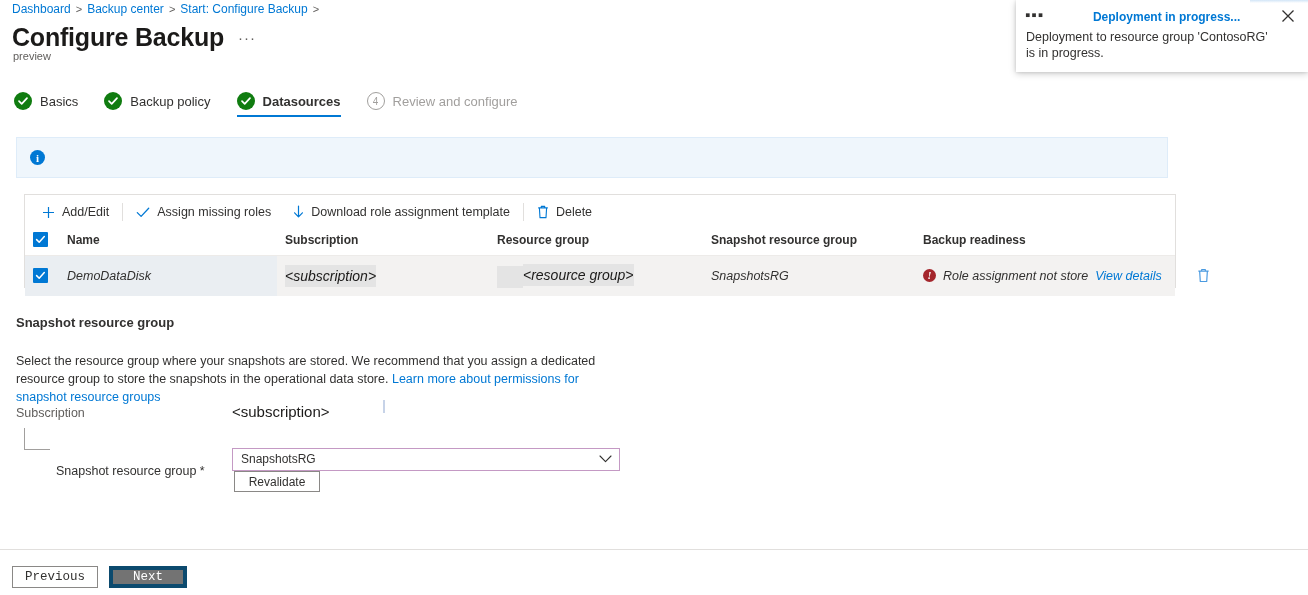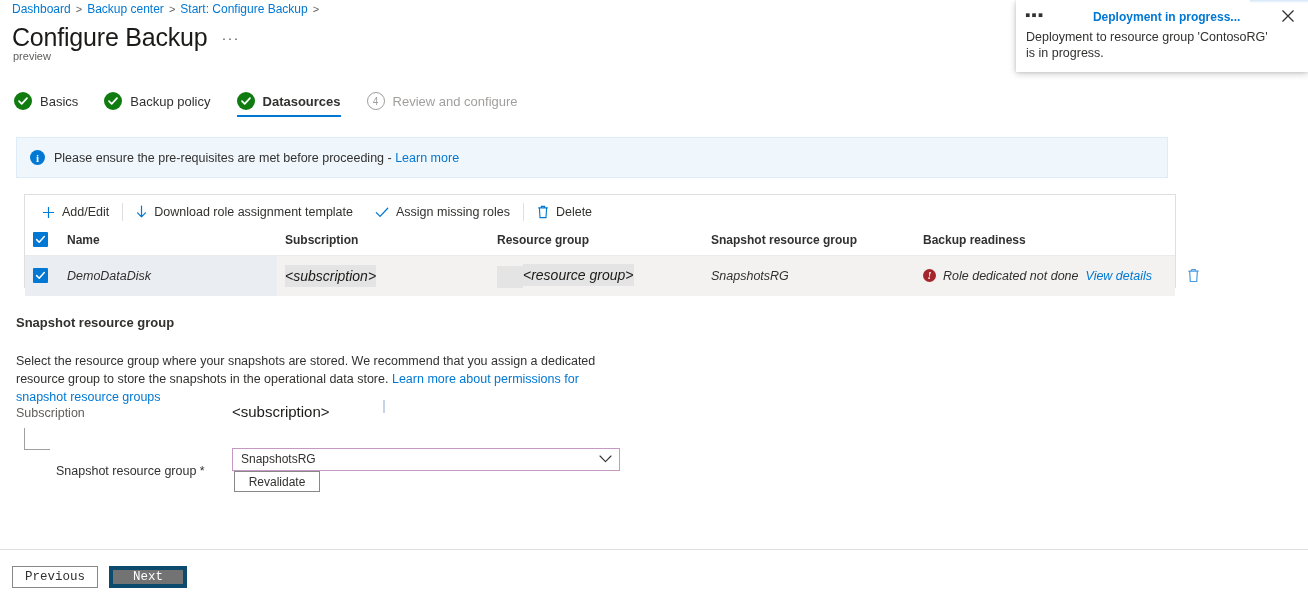--- a/index.html
+++ b/index.html
@@ -22,21 +22,21 @@
   }
   .crumb { color: #0078d4; cursor: pointer; }
   .crumb-sep { color: #605e5c; font-size: 11px; }
 
   
   .title-row {
     position: absolute; left: 12px; top: 22px;
     display: flex; align-items: baseline; gap: 14px;
   }
   .page-title {
-    font-size: 25px; line-height: 30px; font-weight: 400;
+    font-size: 25px; line-height: 30px; font-weight: 700;
     color: #1b1a19; letter-spacing: -0.2px;
   }
   .ellipsis-btn {
     font-size: 15px; color: #605e5c; cursor: pointer;
     letter-spacing: 1px; position: relative; top: -3px;
   }
   .preview-tag {
     position: absolute; left: 13px; top: 50px;
     font-size: 11px; color: #605e5c;
   }
@@ -317,50 +317,49 @@
       <span class="step-label">Datasources</span>
     </div>
     <div class="step disabled">
       <span class="step-icon pending">4</span>
       <span class="step-label">Review and configure</span>
     </div>
   </div>
 
   <div class="info-banner">
     <span class="info-icon">i</span>
-    <span class="info-text"><span>Please ensure the pre-requisites are met before proceeding - </span><span class="link">Learn more</span></span>
   </div>
 
   <div class="table-card">
 
     <div class="toolbar">
       <div class="tb-btn">
         <span class="tb-ico">
           <svg width="13" height="13" viewBox="0 0 13 13">
               <path d="M6.5 1 V12 M1 6.5 H12" stroke="currentColor" stroke-width="1.2" fill="none"></path>
             </svg>
         </span>
         <span>Add/Edit</span>
       </div>
       <div class="tb-sep"></div>
       <div class="tb-btn">
         <span class="tb-ico">
+          <svg width="14" height="13" viewBox="0 0 14 13">
+              <path d="M1.3 6.6 L5.1 10.4 L12.7 2.3" stroke="currentColor" stroke-width="1.3" fill="none" stroke-linecap="round" stroke-linejoin="round"></path>
+            </svg>
+        </span>
+        <span>Assign missing roles</span>
+      </div>
+      <div class="tb-btn">
+        <span class="tb-ico">
           <svg width="11" height="14" viewBox="0 0 11 14">
               <path d="M5.5 1 V11.6 M1.6 7.8 L5.5 11.8 L9.4 7.8" stroke="currentColor" stroke-width="1.2" fill="none" stroke-linecap="round" stroke-linejoin="round"></path>
             </svg>
         </span>
         <span>Download role assignment template</span>
-      </div>
-      <div class="tb-btn">
-        <span class="tb-ico">
-          <svg width="14" height="13" viewBox="0 0 14 13">
-              <path d="M1.3 6.6 L5.1 10.4 L12.7 2.3" stroke="currentColor" stroke-width="1.3" fill="none" stroke-linecap="round" stroke-linejoin="round"></path>
-            </svg>
-        </span>
-        <span>Assign missing roles</span>
       </div>
       <div class="tb-sep"></div>
       <div class="tb-btn">
         <span class="tb-ico">
           <svg width="12" height="14" viewBox="0 0 12 14">
               <path d="M1.2 2.9 H10.8 M4.3 2.9 V1.4 H7.7 V2.9 M2.4 2.9 L3 12.6 H9 L9.6 2.9" stroke="currentColor" stroke-width="1.1" fill="none" stroke-linejoin="round"></path>
             </svg>
         </span>
         <span>Delete</span>
       </div>
@@ -392,21 +391,21 @@
                 </svg>
             </span>
           </td>
           <td class="cell-name">DemoDataDisk</td>
           <td><span class="redact">&lt;subscription&gt;</span></td>
           <td><span class="redact-pad"></span><span class="redact">&lt;resource group&gt;</span></td>
           <td>SnapshotsRG</td>
           <td>
             <span class="readiness">
               <span class="err-icon">!</span>
-              <span>Role dedicated not done</span>
+              <span>Role assignment not store</span>
               <span class="link">View details</span>
               <span class="row-del">
                 <svg width="13" height="15" viewBox="0 0 12 14" style="color:#4a9ae0">
                     <path d="M1.2 2.9 H10.8 M4.3 2.9 V1.4 H7.7 V2.9 M2.4 2.9 L3 12.6 H9 L9.6 2.9" stroke="currentColor" stroke-width="1.1" fill="none" stroke-linejoin="round"></path>
                   </svg>
               </span>
             </span>
           </td>
         </tr>
       </tbody>

